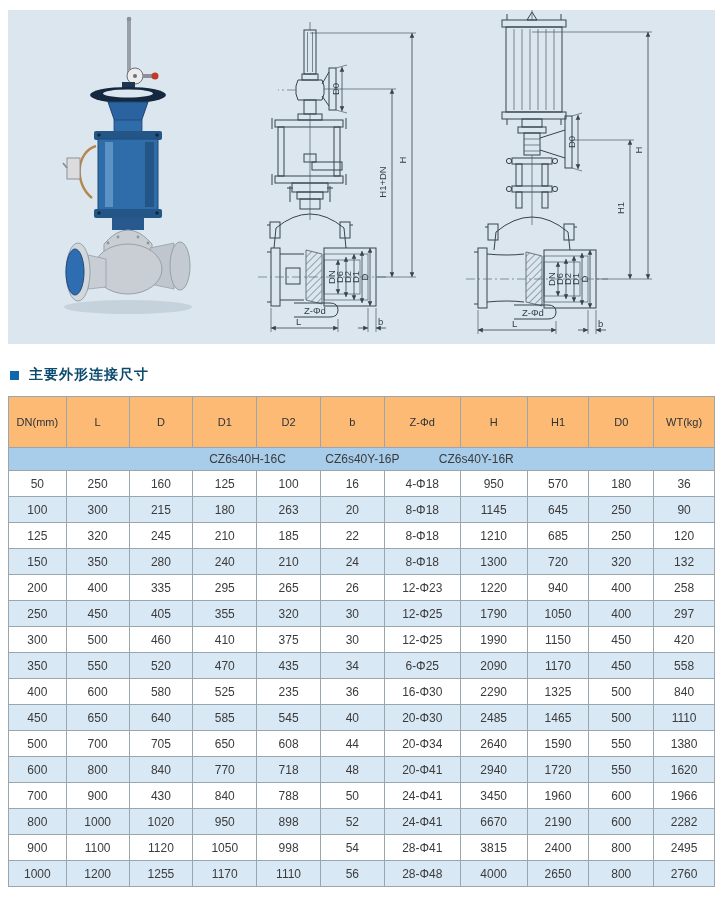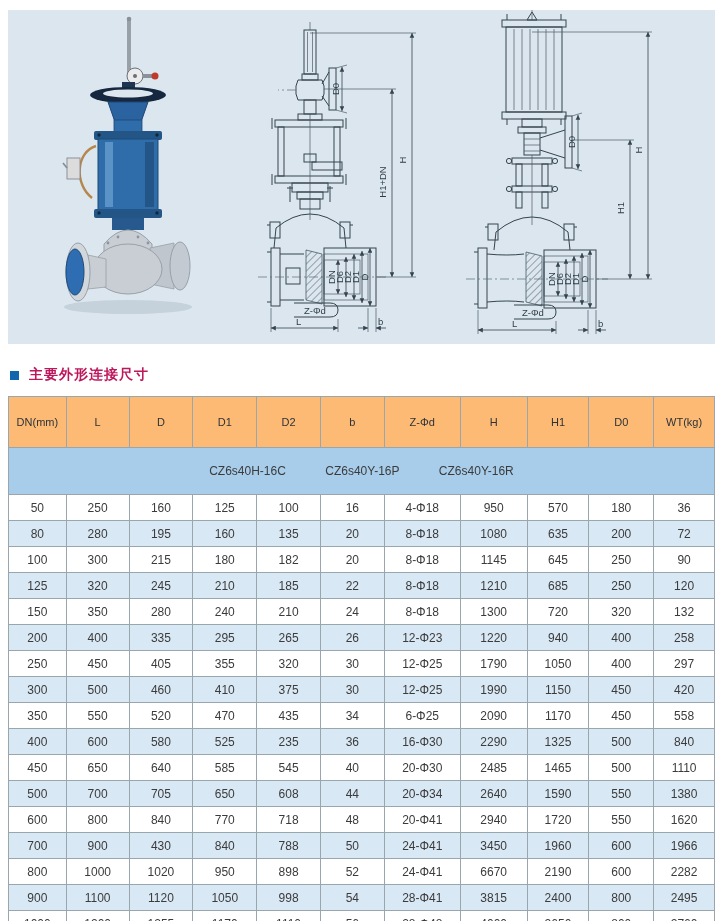--- a/index.html
+++ b/index.html
@@ -31,21 +31,21 @@
   table{
     width:707px;border-collapse:collapse;table-layout:fixed;
     border:1px solid #7e8b94;font-size:12px;
   }
   th,td{
     border:1px solid #9aa6ae;text-align:center;vertical-align:middle;
     padding:0;font-weight:normal;overflow:hidden;white-space:nowrap;
   }
   thead th{background:#fdba74;height:50px;font-size:11px;color:#2c3338;}
   tr.model-row td{background:#a7cdeb;height:22px;}
-  .model-cell span{display:inline-block;margin:16px 18px;}
+  .model-cell span{display:inline-block;margin:4px 18px;}
   tbody td{height:25px;background:#ffffff;}
   tbody tr:nth-child(even) td{background:#d9e8f5;}
 </style>
 </head>
 <body>
 
 <div class="hero">
 <svg viewBox="0 0 707 334" xmlns="http://www.w3.org/2000/svg">
   <defs>
     <marker id="ah" markerWidth="8" markerHeight="8" refX="6" refY="3" orient="auto">
@@ -306,21 +306,21 @@
     <line x1="640" y1="22" x2="640" y2="269" class="dim" marker-start="url(#ahr)" marker-end="url(#ah)"></line>
     <text class="dimtext" transform="rotate(-90 634 140)" x="634" y="140" text-anchor="middle">H</text>
   </g>
 </svg>
 </div>
 
 <div class="section-head">
   <svg class="bullet" viewBox="0 0 9 9">
     <rect x="0" y="0" width="9" height="9" fill="#1266ad"></rect>
   </svg>
-  <span class="section-title" style="color:#be185d">主要外形连接尺寸</span>
+  <span class="section-title" style="color:#0c4a6e">主要外形连接尺寸</span>
 </div>
 
 <div class="tblwrap">
   <table>
     <colgroup>
       <col style="width:57px">
         <col style="width:62px">
         <col style="width:63px">
       <col style="width:63px">
         <col style="width:63px">
@@ -361,38 +361,25 @@
           <td>125</td>
           <td>100</td>
           <td>16</td>
           <td>4-Φ18</td>
           <td>950</td>
           <td>570</td>
           <td>180</td>
           <td>36</td>
         </tr>
         <tr>
-          <td>80</td>
-          <td>280</td>
-          <td>195</td>
-          <td>160</td>
-          <td>135</td>
-          <td>20</td>
-          <td>8-Φ18</td>
-          <td>1080</td>
-          <td>635</td>
-          <td>200</td>
-          <td>72</td>
-        </tr>
-        <tr>
           <td>100</td>
           <td>300</td>
           <td>215</td>
           <td>180</td>
-          <td>182</td>
+          <td>263</td>
           <td>20</td>
           <td>8-Φ18</td>
           <td>1145</td>
           <td>645</td>
           <td>250</td>
           <td>90</td>
         </tr>
         <tr>
           <td>125</td>
           <td>320</td>

